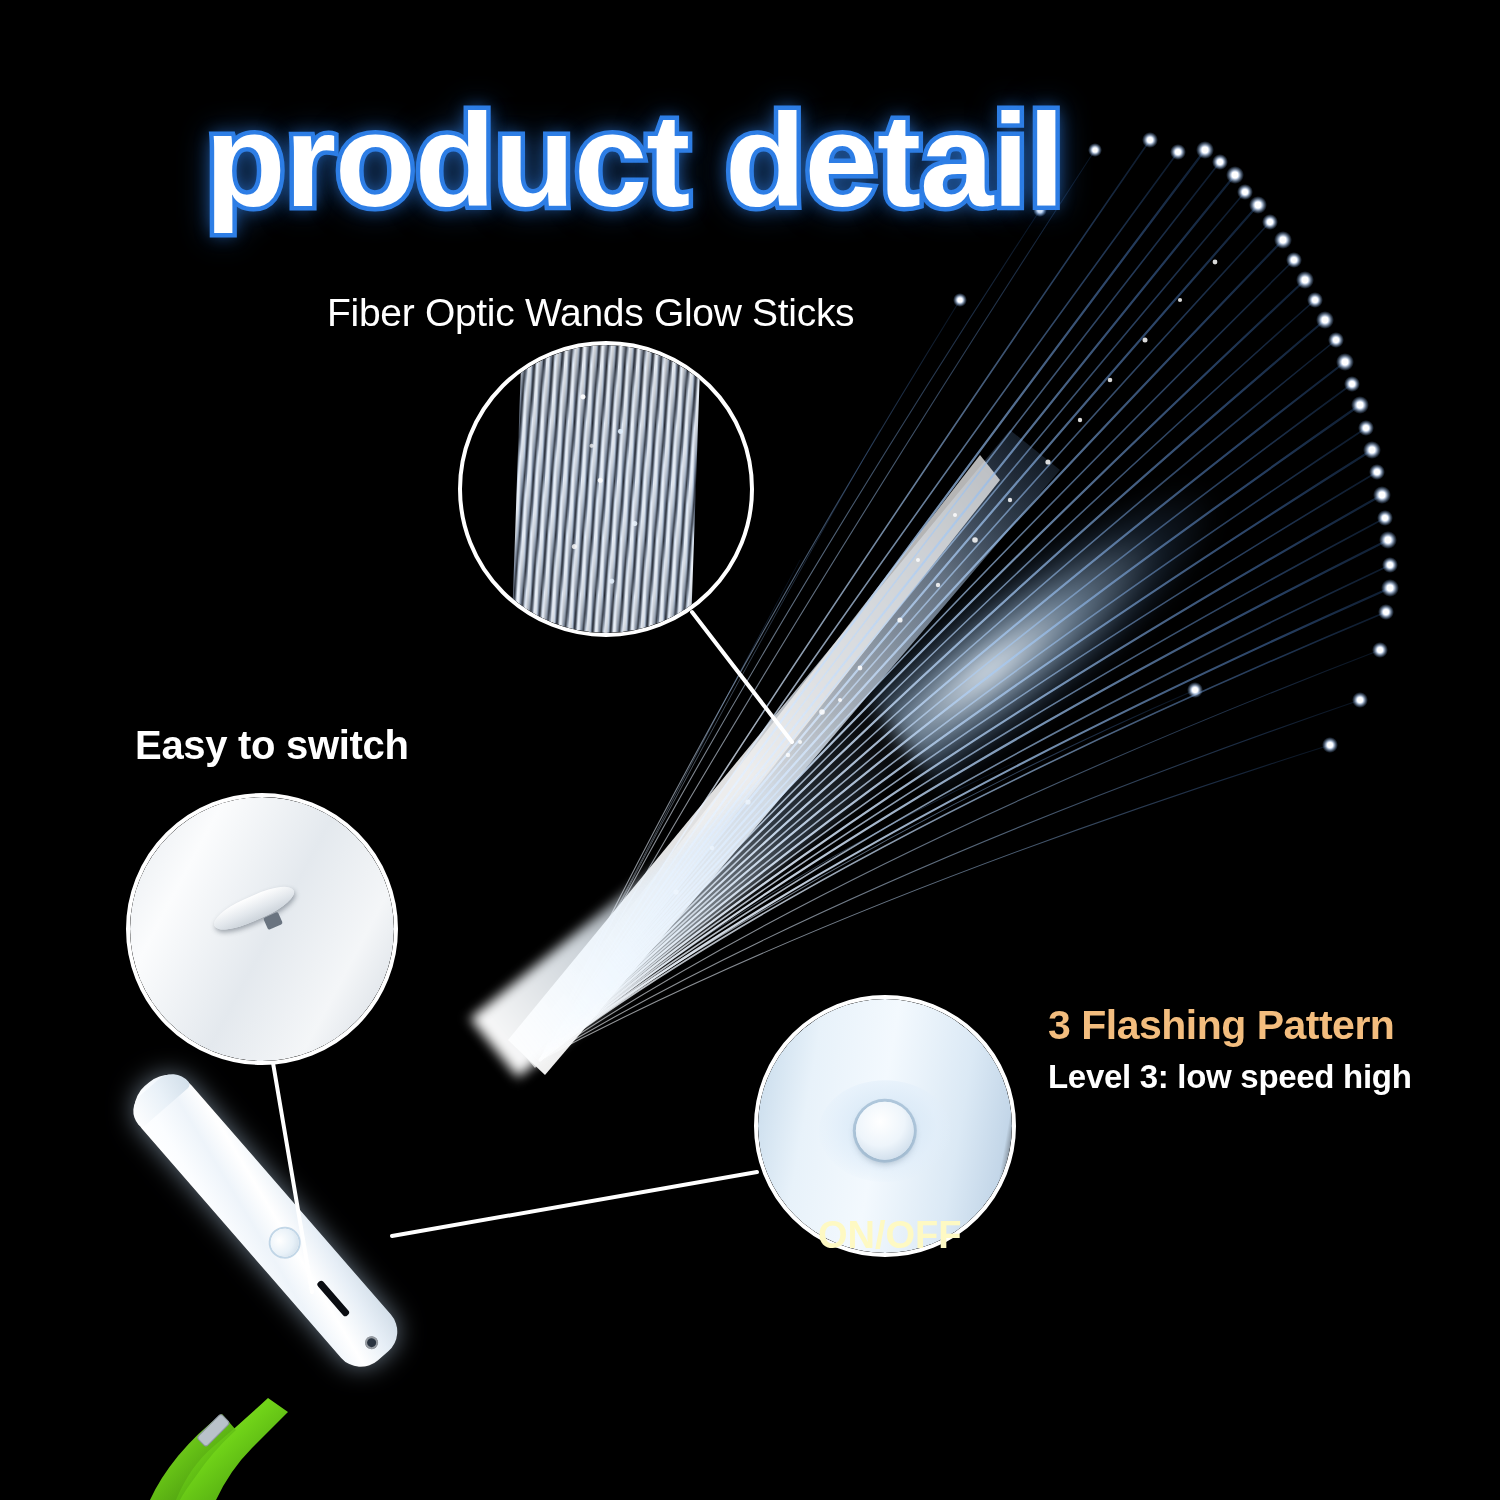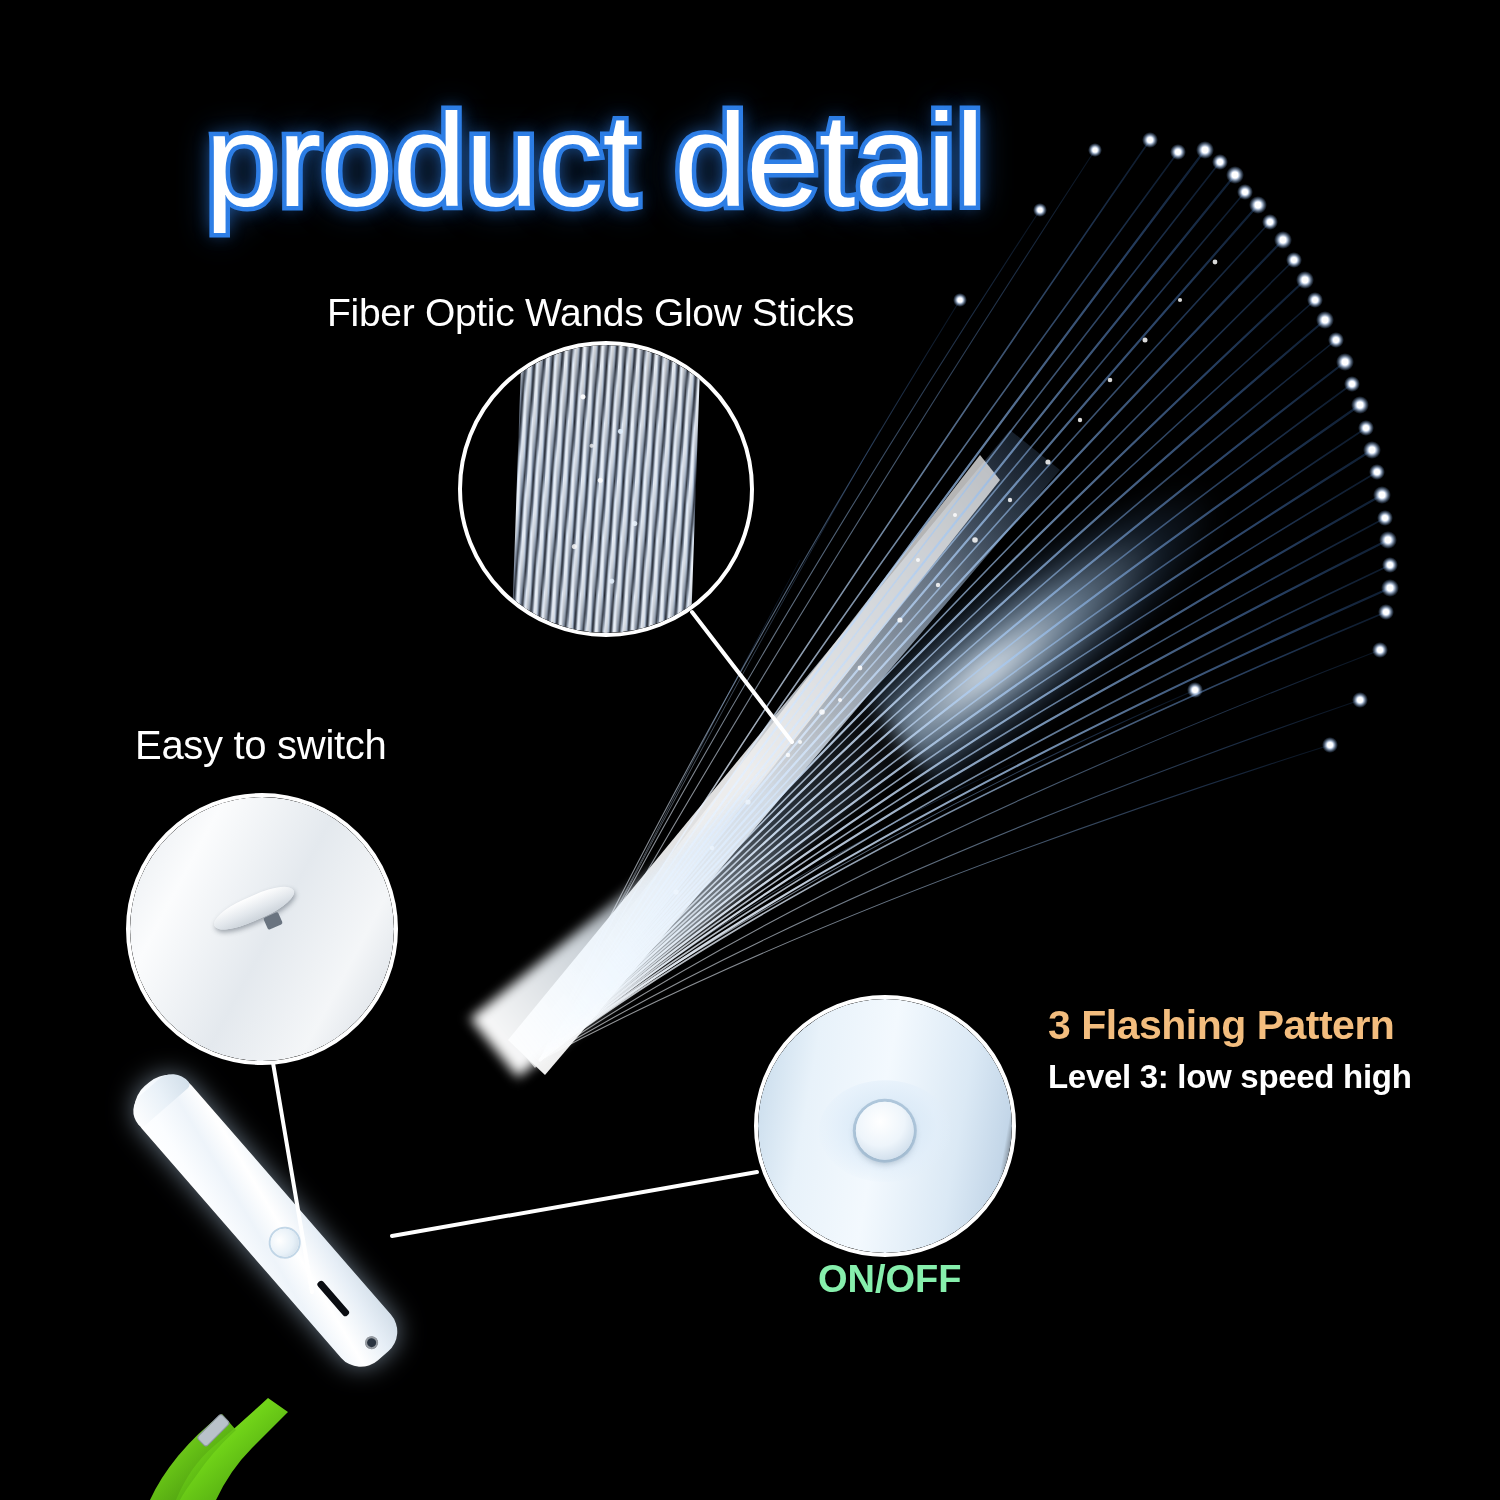--- a/index.html
+++ b/index.html
@@ -18,21 +18,21 @@
     background: #000000;
     overflow: hidden;
   }
 
   
   .page-title {
     position: absolute;
     left: 205px;
     top: 95px;
     font-size: 132px;
-    font-weight: 400;
+    font-weight: 700;
     line-height: 1;
     letter-spacing: -1px;
     color: #ffffff;
     font-family: "Liberation Sans", sans-serif;
     -webkit-text-stroke: 9px #2f7fe6;
     paint-order: stroke fill;
     text-shadow:
        0 0 18px rgba(47,127,230,0.85),
        0 0 34px rgba(47,127,230,0.55);
     white-space: nowrap;
@@ -47,33 +47,33 @@
     color: #ffffff;
     letter-spacing: -0.3px;
     white-space: nowrap;
   }
 
   .label-easy {
     position: absolute;
     left: 135px;
     top: 723px;
     font-size: 40px;
-    font-weight: 400;
+    font-weight: 700;
     color: #ffffff;
     letter-spacing: -0.3px;
     white-space: nowrap;
   }
 
   .label-onoff {
     position: absolute;
     left: 818px;
-    top: 1258px;
+    top: 1214px;
     font-size: 38px;
     font-weight: 700;
-    color: #86efac;
+    color: #fef9c3;
     letter-spacing: 0px;
     white-space: nowrap;
   }
 
   
   .flash-block {
     position: absolute;
     left: 1048px;
     top: 1002px;
     width: 480px;

